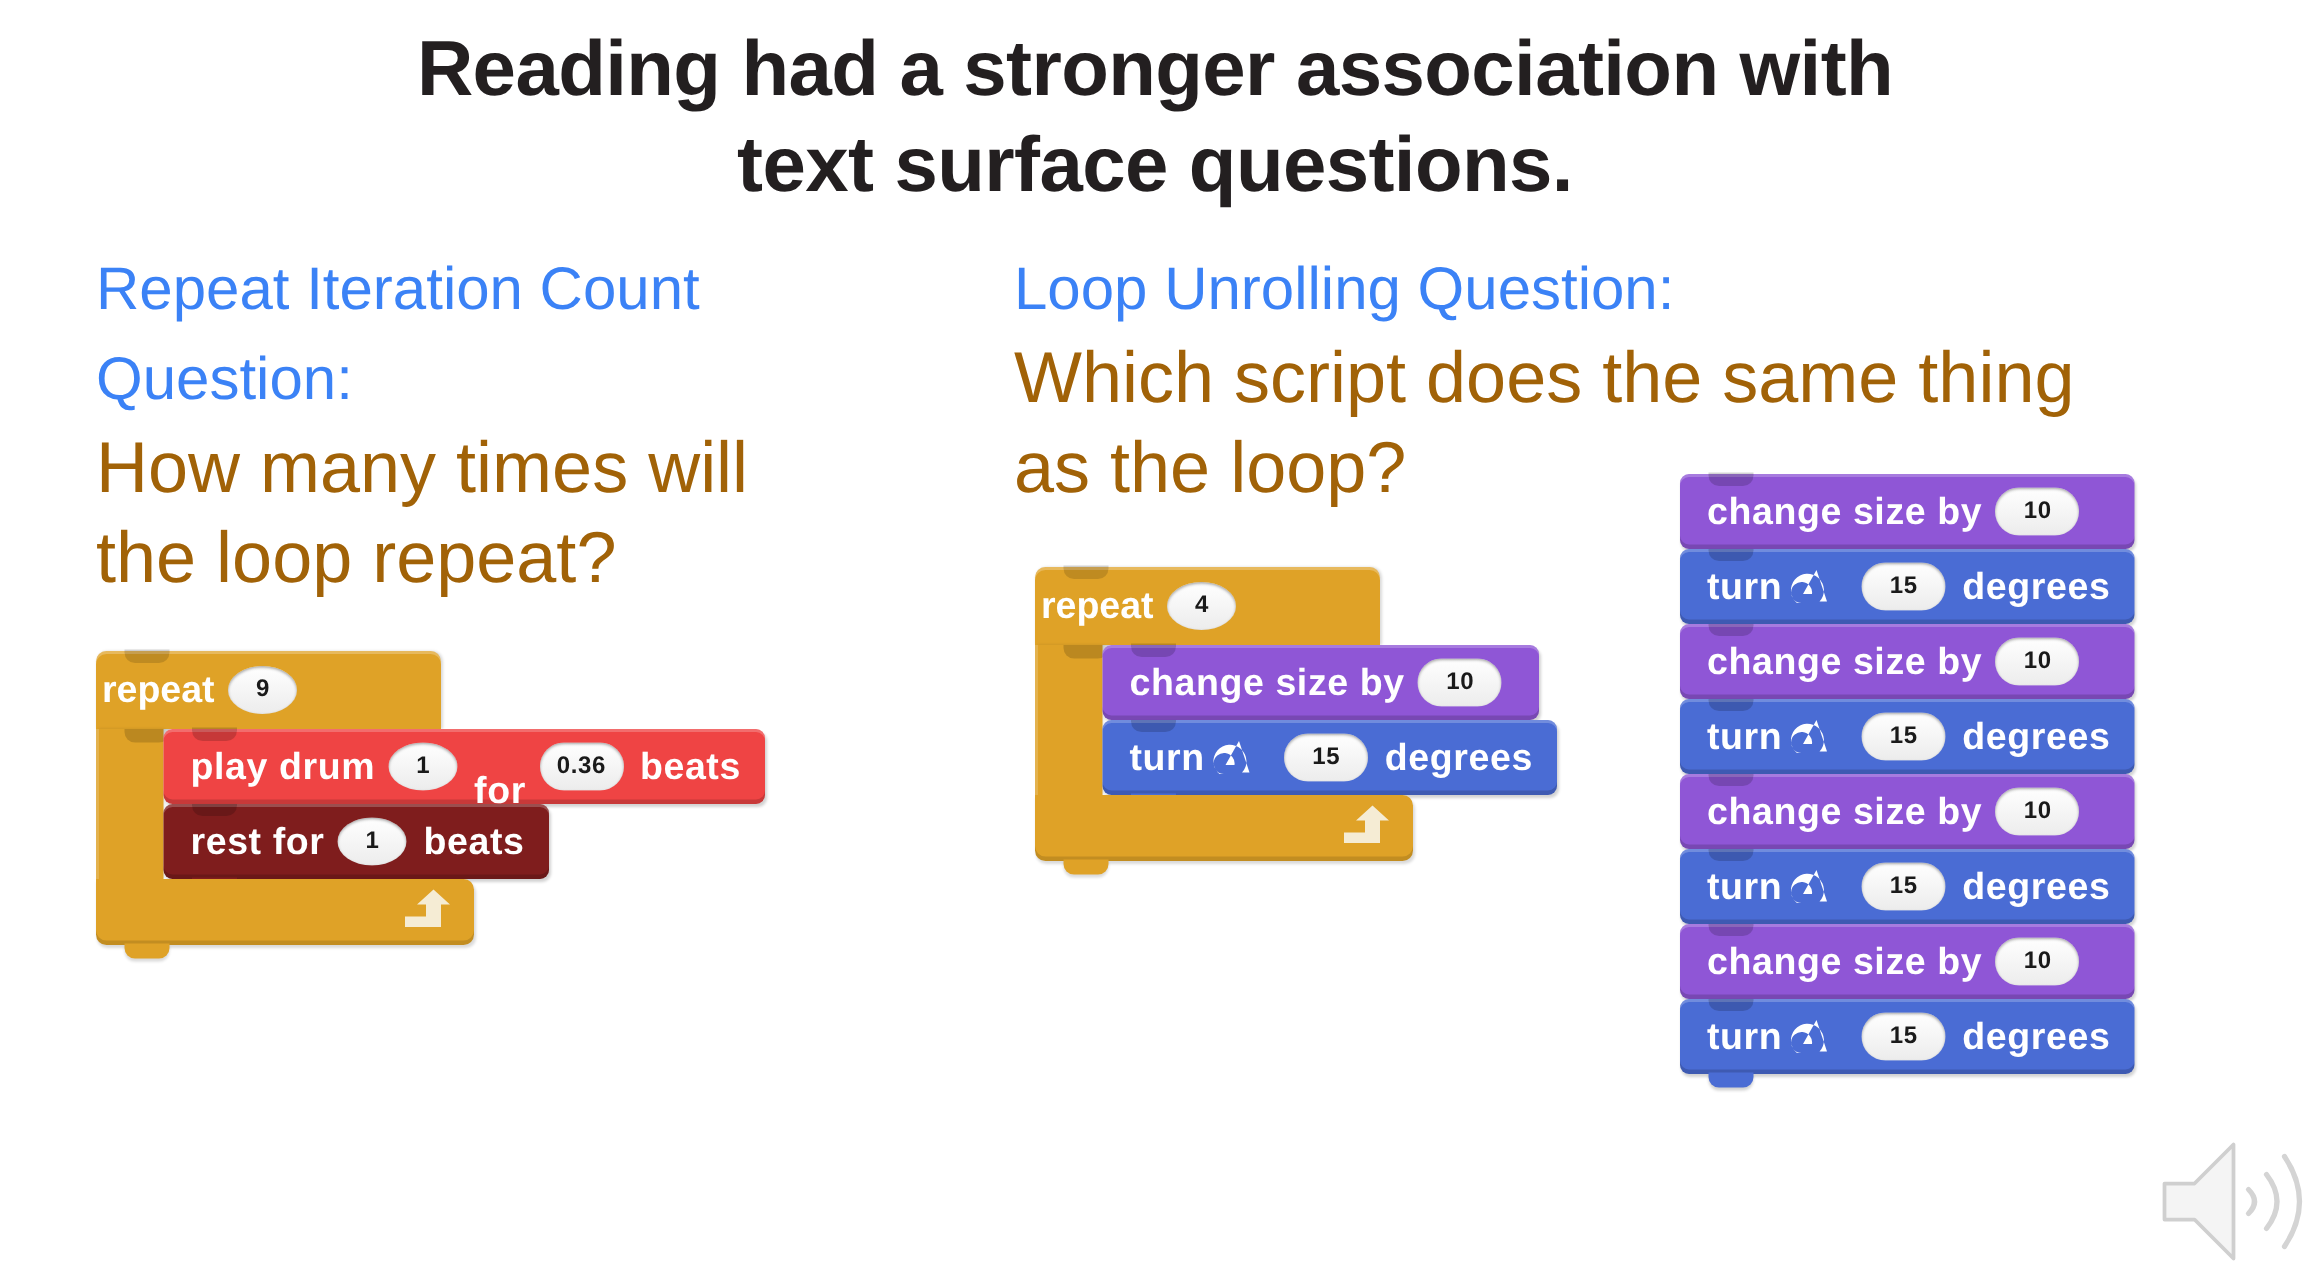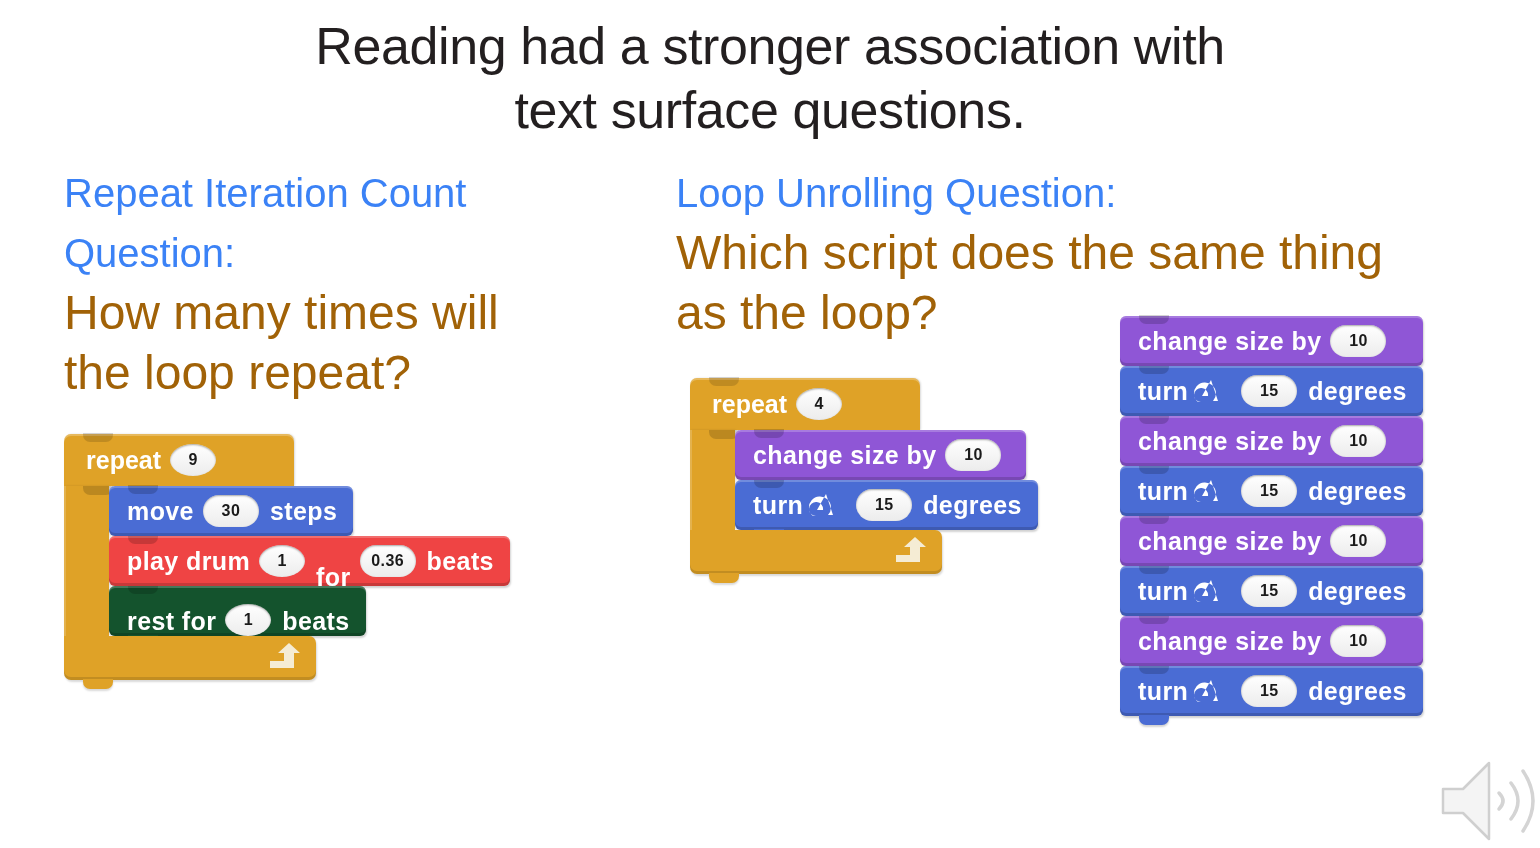--- a/index.html
+++ b/index.html
@@ -18,21 +18,21 @@
 
   
   #slide-title {
     position: absolute;
     left: 0;
     top: 14px;
     width: 1540px;
     text-align: center;
     font-size: 52px;
     line-height: 64px;
-    font-weight: 400;
+    font-weight: 700;
     color: #231f20;
     letter-spacing: -0.4px;
     white-space: pre-line;
   }
 
   
   .col-label {
     position: absolute;
     font-size: 40px;
     line-height: 60px;
@@ -119,21 +119,21 @@
 
   
   .cblock { position: relative; }
   .c-top {
     position: relative;
     height: 52px;
     border-radius: 7px 7px 0 0;
     background: #dfa227;
     display: flex;
     align-items: center;
-    padding-left: 22px;
+    padding-left: 4px;
     box-sizing: border-box;
     color: #ffffff;
     font-size: 25px;
     font-weight: bold;
     box-shadow: inset 0 2px 0 rgba(255,255,255,0.25),
                 1px 0 2px rgba(0,0,0,0.15);
   }
   .c-top::before {
     content: "";
     position: absolute;
@@ -217,33 +217,28 @@
 
 <div class="stack" id="left-script" style="left:64px; top:434px;">
     <div class="cblock">
       <div class="c-top" style="background: rgb(223, 162, 39); width: fit-content; min-width: 230px; padding-right: 26px;">
         <span>repeat</span>
         <span class="oval circ">9</span>
       </div>
       <div style="display: flex; align-items: stretch;">
         <div class="c-spine" style="background: rgb(223, 162, 39);"></div>
         <div class="c-inner">
-          <div class="blk" style="background: rgb(74, 108, 212);">
-            <span>move</span>
-            <span class="oval">30</span>
-            <span style="margin-left: 2px;">steps</span>
-          </div>
           <div class="blk" style="background: #ef4444;">
             <span>play drum</span>
             <span class="oval circ">1</span>
             <span style="margin-left: 2px; margin-top: 32px;">for</span>
             <span class="oval">0.36</span>
             <span style="margin-left: 2px;">beats</span>
           </div>
-          <div class="blk" style="background: #14532d; align-items: flex-end;">
+          <div class="blk" style="background: #7f1d1d;">
             <span>rest for</span>
             <span class="oval circ">1</span>
             <span style="margin-left: 2px;">beats</span>
           </div>
         </div>
       </div>
       <div class="c-bottom" style="background: rgb(223, 162, 39); width: fit-content; min-width: 252px;">
         <svg viewBox="0 0 34 30" class="loop-arrow">
           <path d="M2 26 L2 19 L16 19 L16 11 L10 11 L21 1 L32 11 L26 11 L26 26 Z" fill="#f5ecd4"></path>
         </svg>

